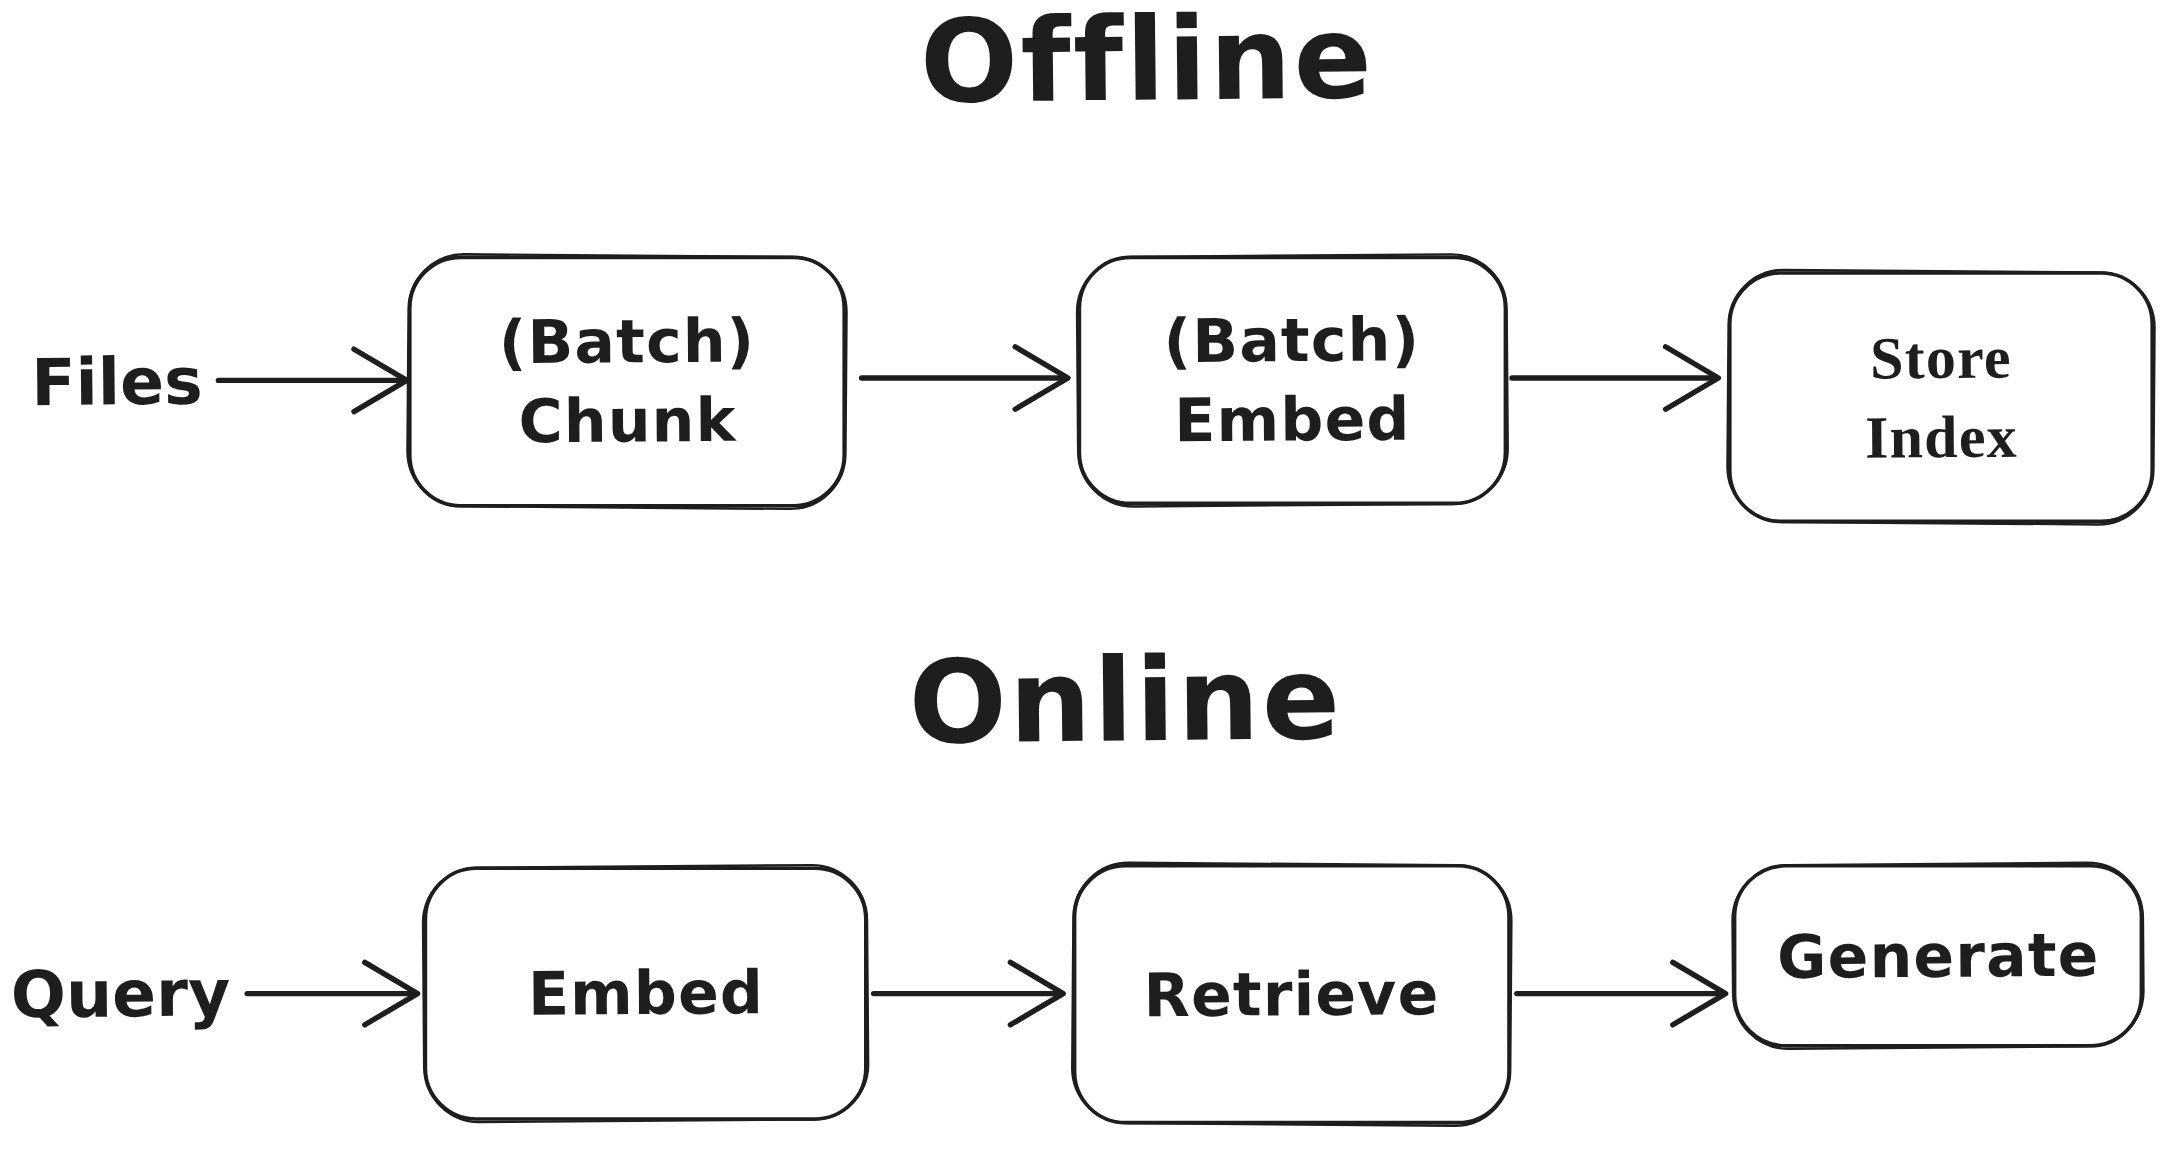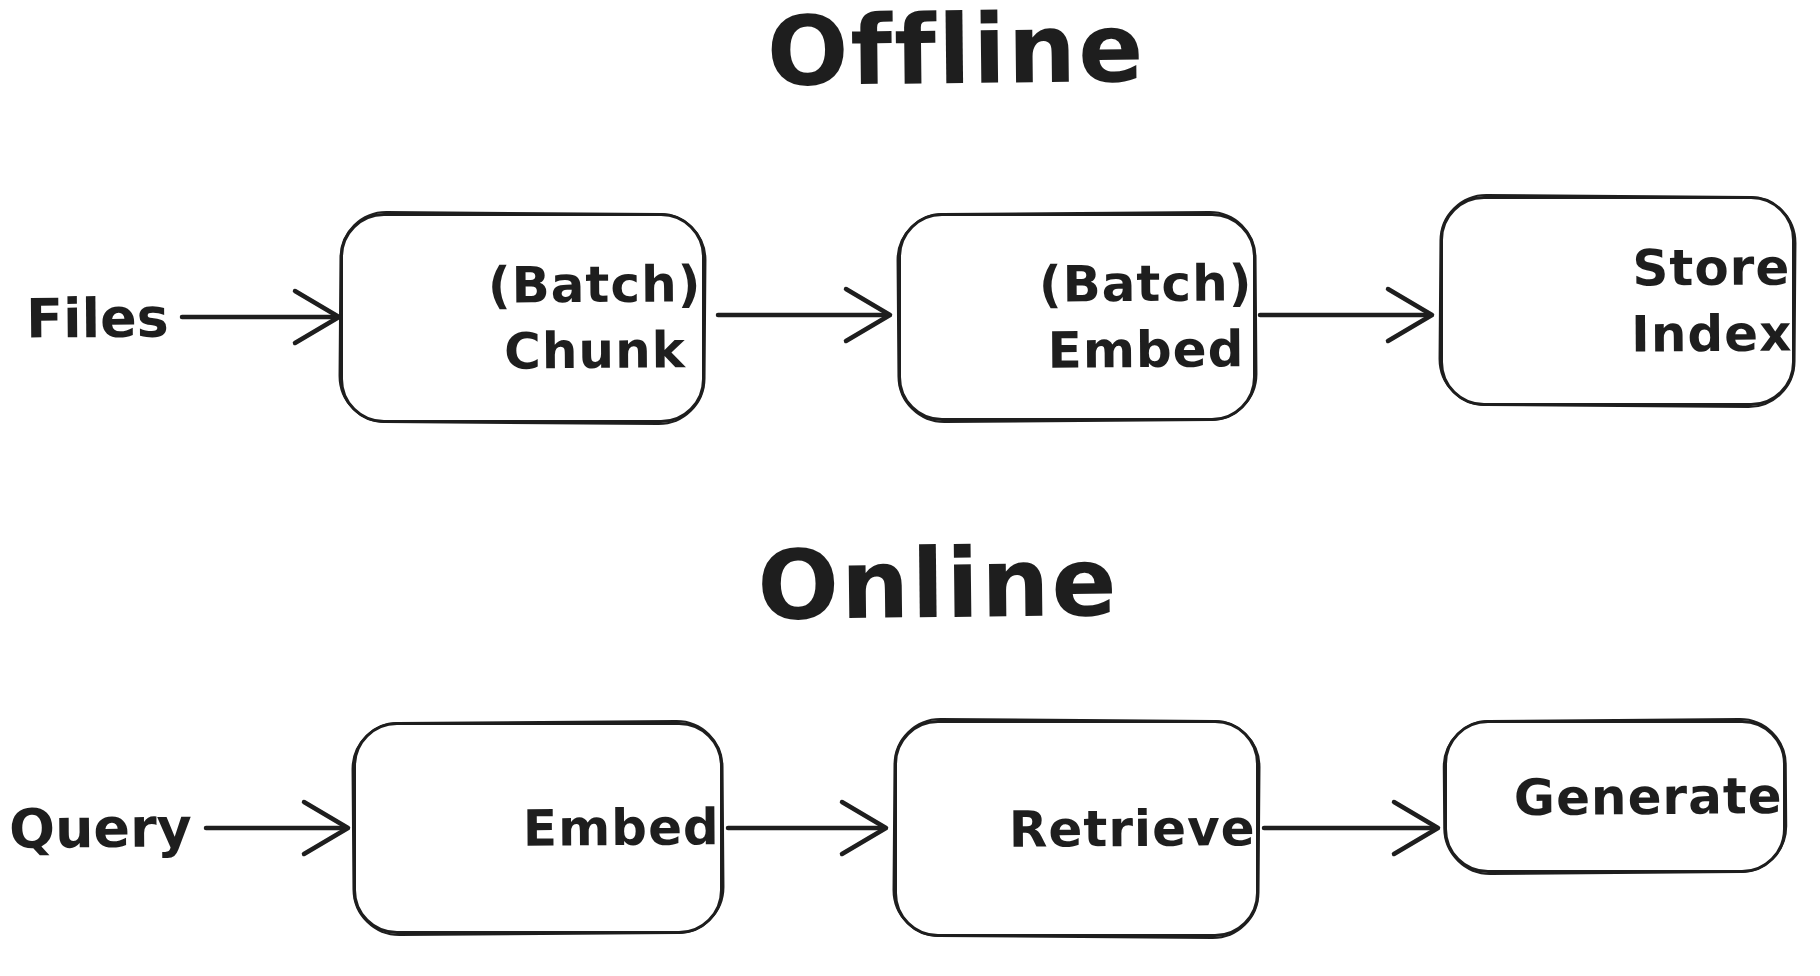--- a/index.html
+++ b/index.html
@@ -36,21 +36,21 @@
     white-space: nowrap;
     transform: rotate(-0.5deg);
   }
   .node {
     position: absolute;
     background: var(--background);
     border: 3.5px solid var(--stroke-color);
     border-radius: 44px;
     display: flex;
     align-items: center;
-    justify-content: flex-end;
+    justify-content: center;
     text-align: center;
   }
   
   .node::before {
     content: "";
     position: absolute;
     inset: -4px;
     border: 2.5px solid var(--stroke-color);
     border-radius: 47px;
     transform: rotate(0.45deg);
@@ -105,21 +105,21 @@
       <span class="line">(Batch)</span>
       <span class="line">Embed</span>
     </div>
   </div>
 
   <svg class="arrow" style="left:1258px; top:275px;" width="178" height="80" viewBox="0 0 178 80">
     <line x1="2" y1="40" x2="171" y2="40"></line>
     <polyline points="130,14 174,40 130,66"></polyline>
   </svg>
 
-  <div class="node" style="left:1440px; top:196px; width:355px; height:210px;">
+  <div class="node" style="left:1440px; top:226px; width:355px; height:210px;font-family:Liberation Serif, serif;">
     <div class="node-label">
       <span class="line">Store</span>
       <span class="line">Index</span>
     </div>
   </div>
 
   <div class="section-title" style="left:938px; top:528px;">Online</div>
 
   <div class="flow-label" style="left:8px; top:793px; width:185px; height:70px;">Query</div>
 

